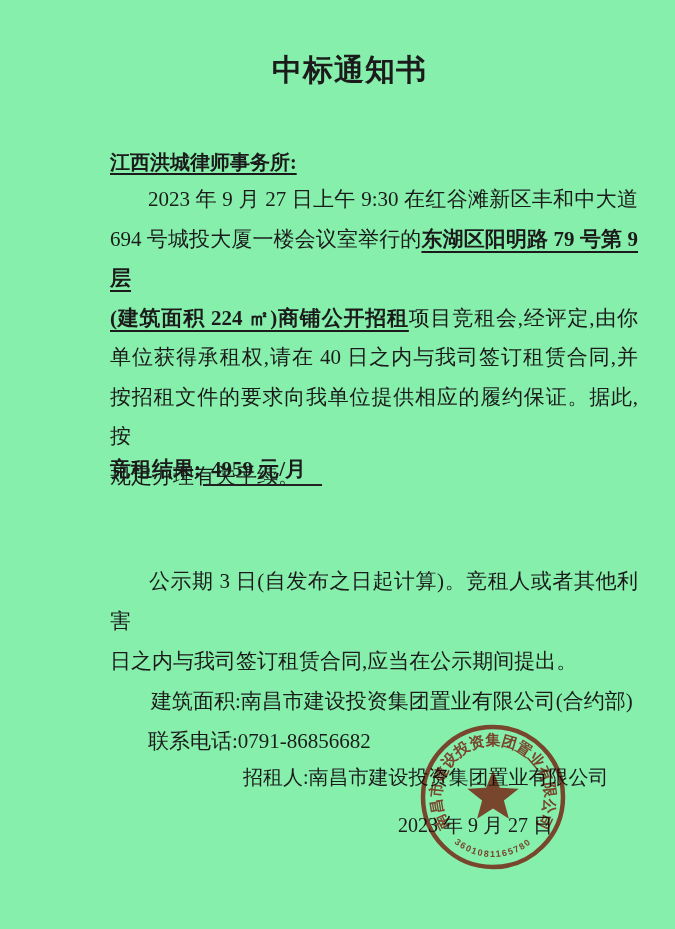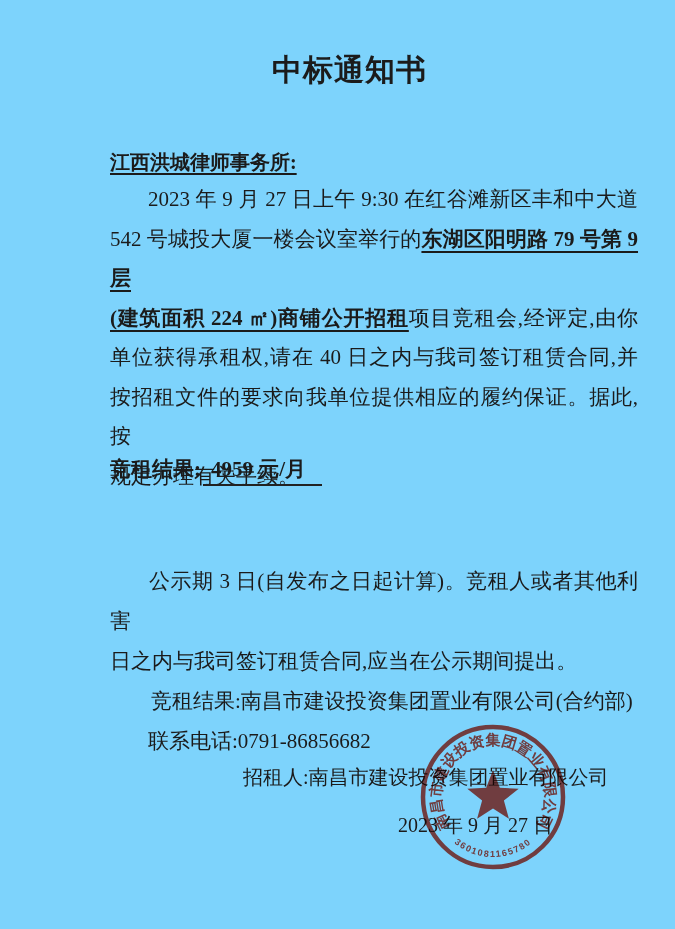--- a/index.html
+++ b/index.html
@@ -1,20 +1,20 @@
 <!DOCTYPE html>
 <html><head>
 <meta charset="utf-8">
 <style>
   html, body { margin: 0; padding: 0; background: #ffffff; }
   .doc {
     position: relative;
     width: 675px;
     height: 929px;
-    background: #7dd3fc;
+    background: #86efac;
     font-family: "Liberation Serif", "DejaVu Serif", serif;
     color: #1b1b1b;
     overflow: hidden;
   }
   .title {
     position: absolute;
     top: 50px; left: 0; width: 675px;
     text-align: center;
     font-size: 30px;
     font-weight: 700;
@@ -93,35 +93,35 @@
 <body>
 
 <div class="doc">
 
   <div class="title">中标通知书</div>
 
   <div class="addressee">江西洪城律师事务所:</div>
 
   <div class="para1">
     <div class="line indent1"><span>2023 年 9 月 27 日上午 9:30 在红谷滩新区丰和中大道</span></div>
-    <div class="line"><span>542 号城投大厦一楼会议室举行的</span><span class="em">东湖区阳明路 79 号第 9 层</span></div>
+    <div class="line"><span>694 号城投大厦一楼会议室举行的</span><span class="em">东湖区阳明路 79 号第 9 层</span></div>
     <div class="line"><span class="em">(建筑面积 224 ㎡)商铺公开招租</span><span>项目竞租会,经评定,由你</span></div>
     <div class="line"><span>单位获得承租权,请在 40 日之内与我司签订租赁合同,并</span></div>
     <div class="line"><span>按招租文件的要求向我单位提供相应的履约保证。据此,按</span></div>
     <div class="line left"><span>规定办理有关手续。</span></div>
   </div>
 
   <div class="result">
     <span class="result-label">竞租结果:</span><span class="result-value">4959 元/月</span>
   </div>
 
   <div class="notice">
     <div class="line indent2"><span>公示期 3 日(自发布之日起计算)。竞租人或者其他利害</span></div>
     <div class="line left"><span>日之内与我司签订租赁合同,应当在公示期间提出。</span></div>
-    <div class="line left indent3"><span>竞租结果:南昌市建设投资集团置业有限公司(合约部)</span></div>
+    <div class="line left indent3"><span>建筑面积:南昌市建设投资集团置业有限公司(合约部)</span></div>
     <div class="line left indent1"><span>联系电话:0791-86856682</span></div>
   </div>
 
   <div class="lessor">招租人:南昌市建设投资集团置业有限公司</div>
 
   <div class="date">2023 年 9 月 27 日</div>
 
   <svg class="seal" viewBox="0 0 150 150" xmlns="http://www.w3.org/2000/svg">
     <defs>
       <path id="sealArcTop" d="M 35.2 108.4 A 52 52 0 1 1 114.8 108.4" fill="none"></path>

